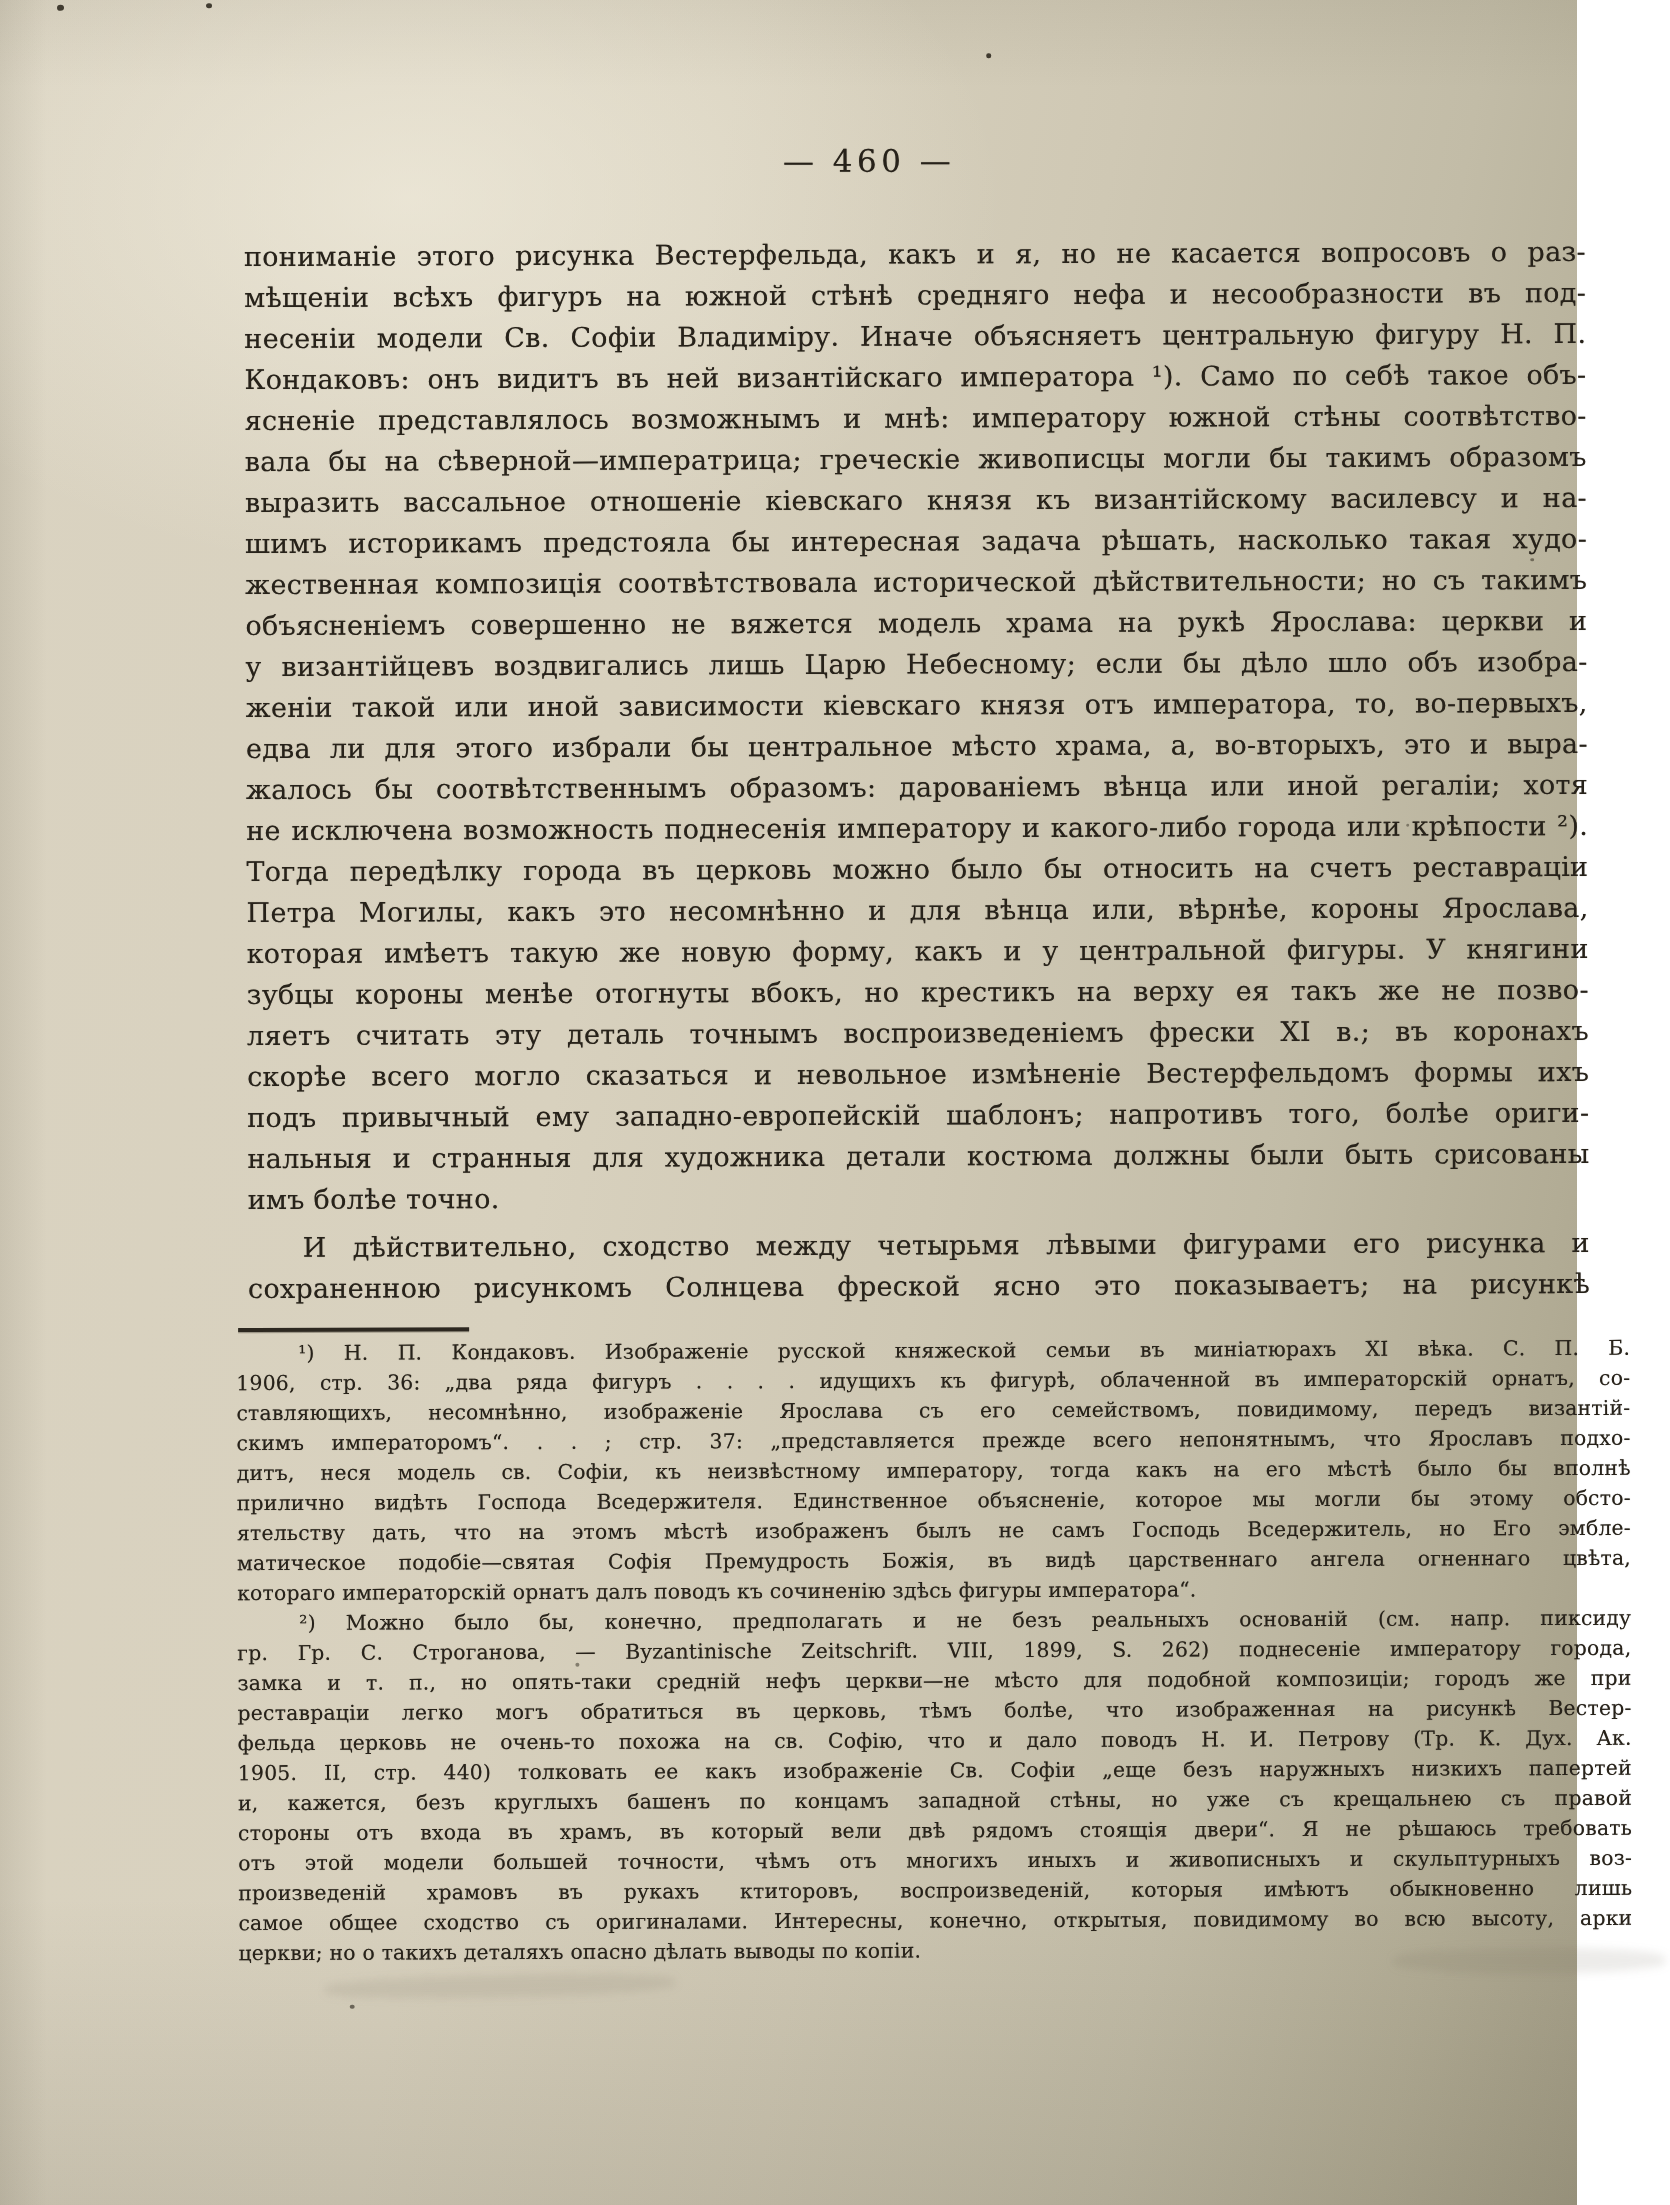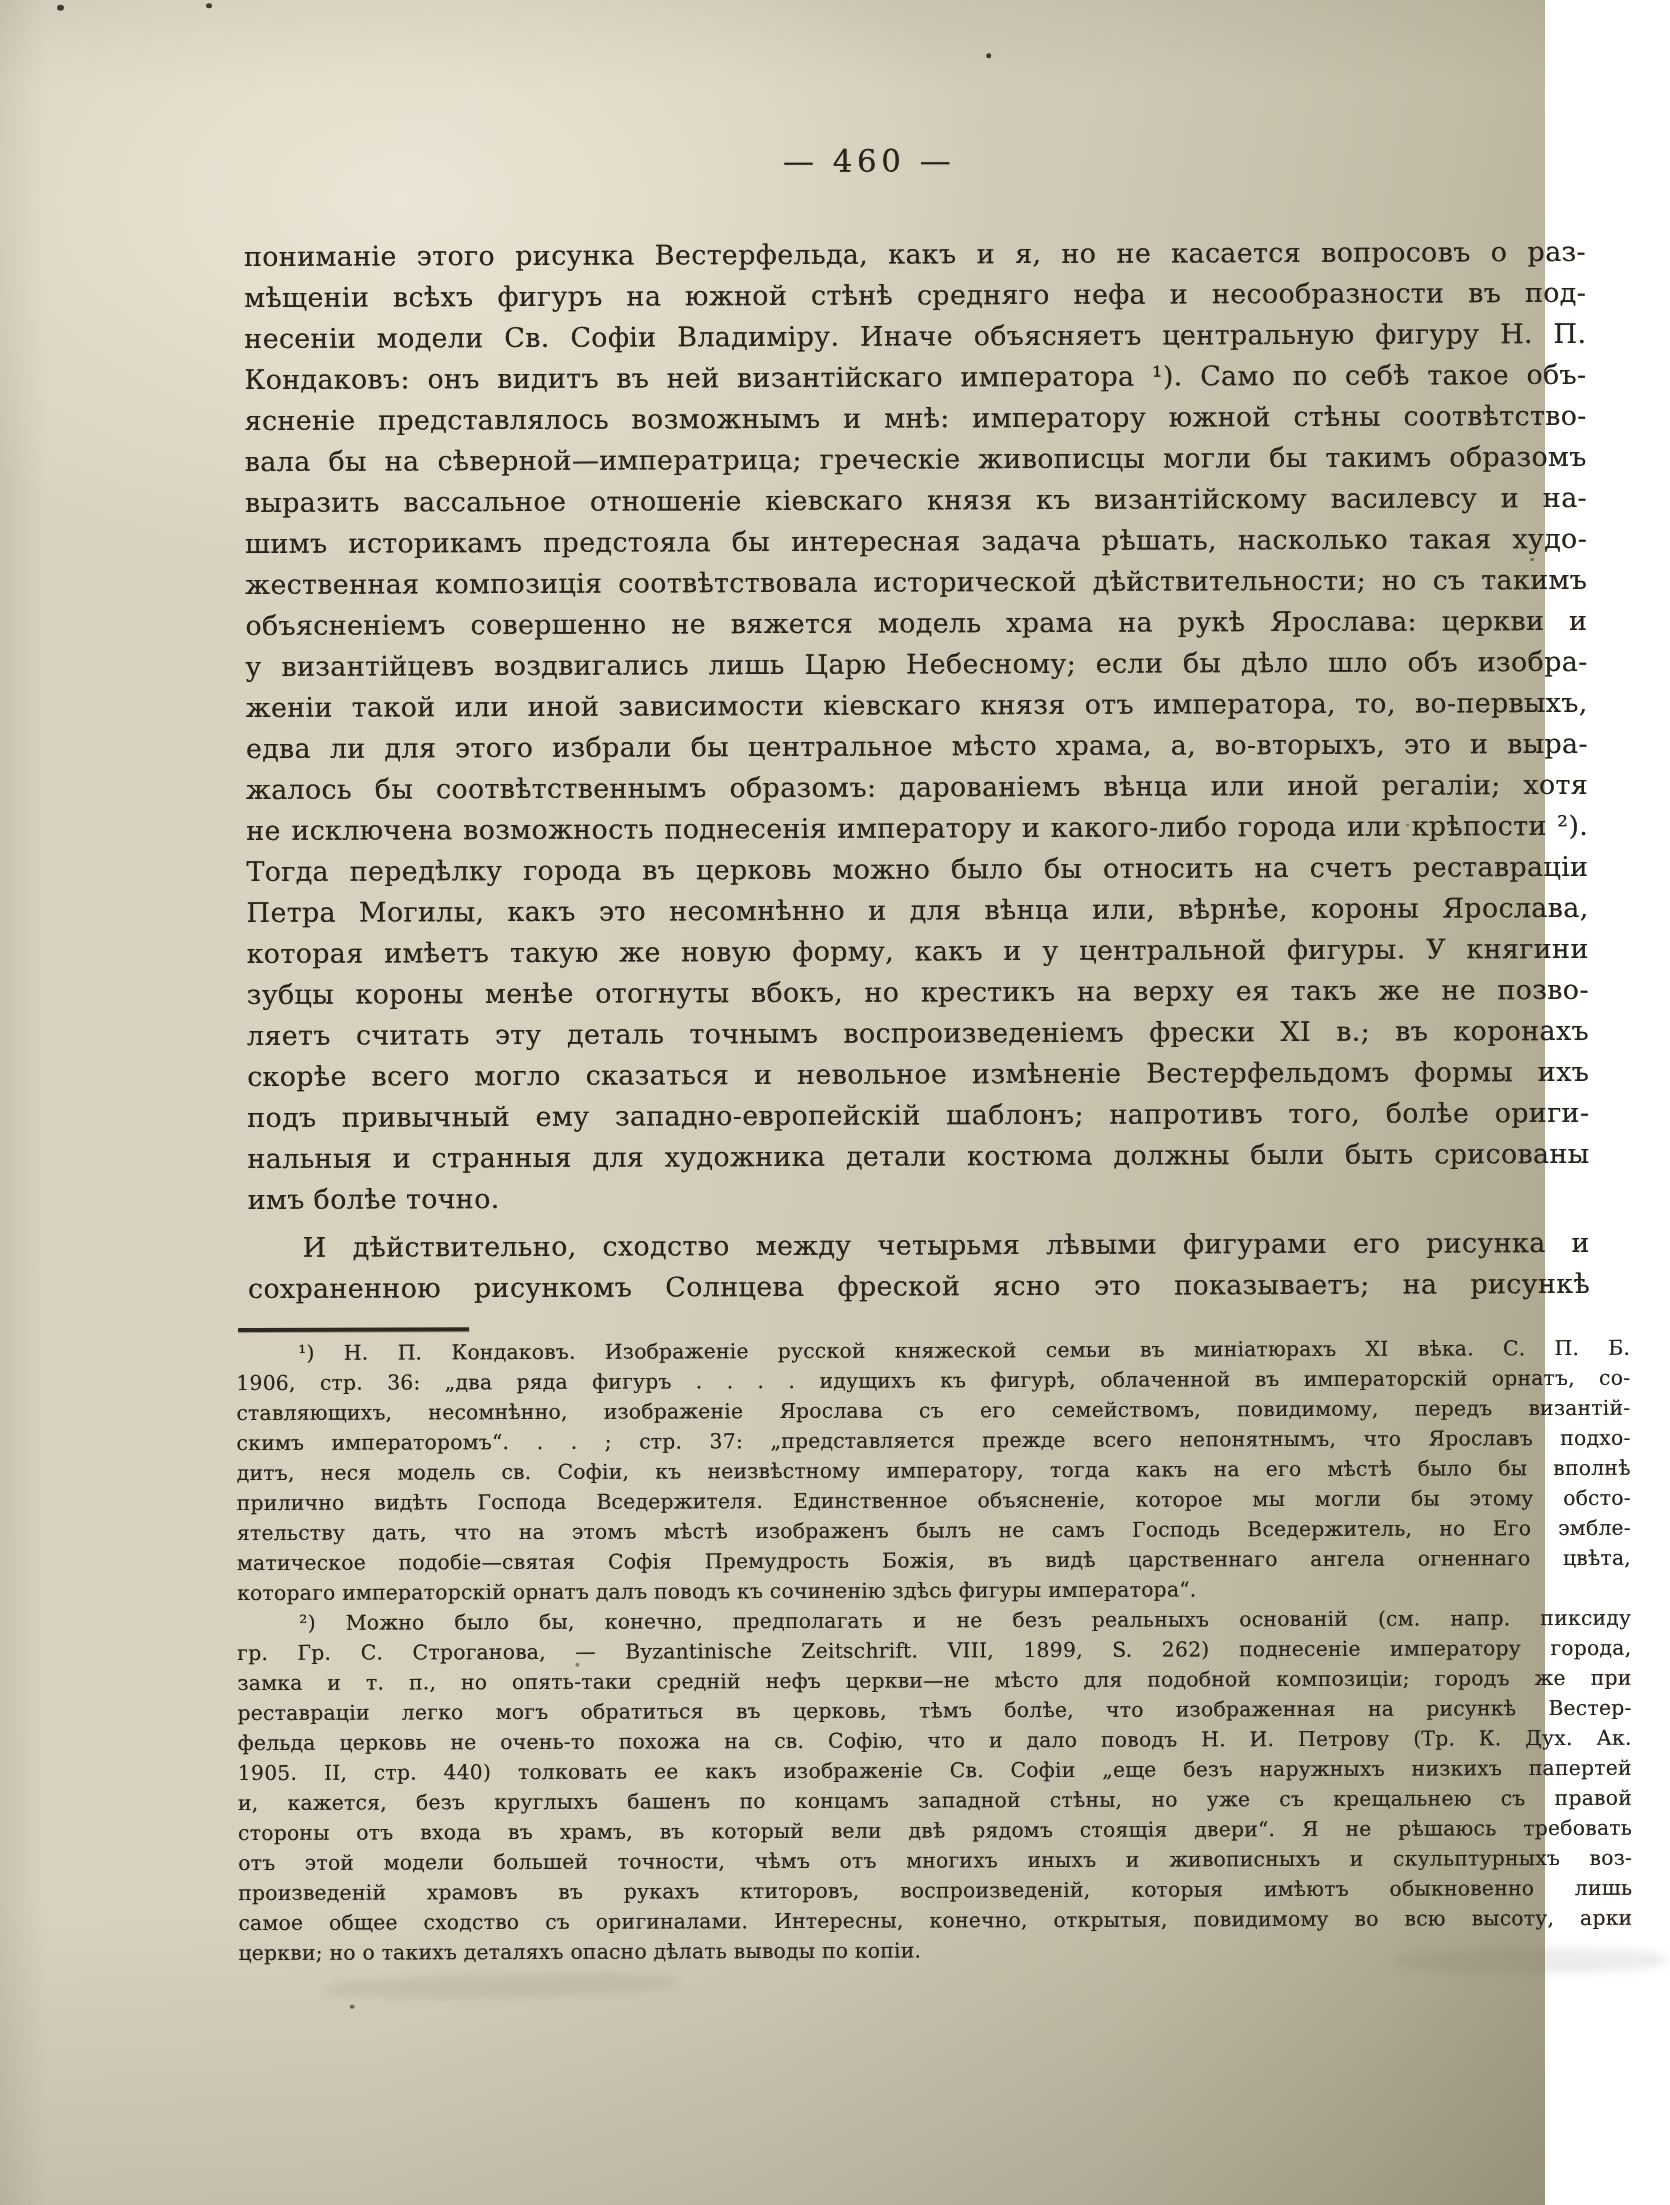--- a/index.html
+++ b/index.html
@@ -16,20 +16,21 @@
     position: absolute;
     inset: 0;
     width: 1545px;
     height: 2205px;
     background:
       radial-gradient(ellipse 849px 537px at 26% 9%, rgba(248,244,230,0.55), rgba(248,244,230,0) 70%),
       linear-gradient(to right, rgba(60,54,36,0.10) 0%, rgba(60,54,36,0) 3%),
       linear-gradient(to bottom, rgba(70,64,44,0.07) 0%, rgba(70,64,44,0) 4%),
       linear-gradient(to bottom, rgba(55,50,32,0) 86%, rgba(55,50,32,0.12) 100%),
       linear-gradient(100deg, #dad3c1 0%, #d8d1be 38%, #cfc8b4 58%, #c2bca7 76%, #b2ac95 90%, #a39d86 100%);
+    padding-left: 32px;
   }
 
   .scan-content {
     position: absolute;
     inset: 0;
     transform: rotate(-0.22deg);
     transform-origin: 50% 0;
     color: #27221a;
     text-shadow: 0 0 0.7px rgba(38,32,22,0.55);
   }

